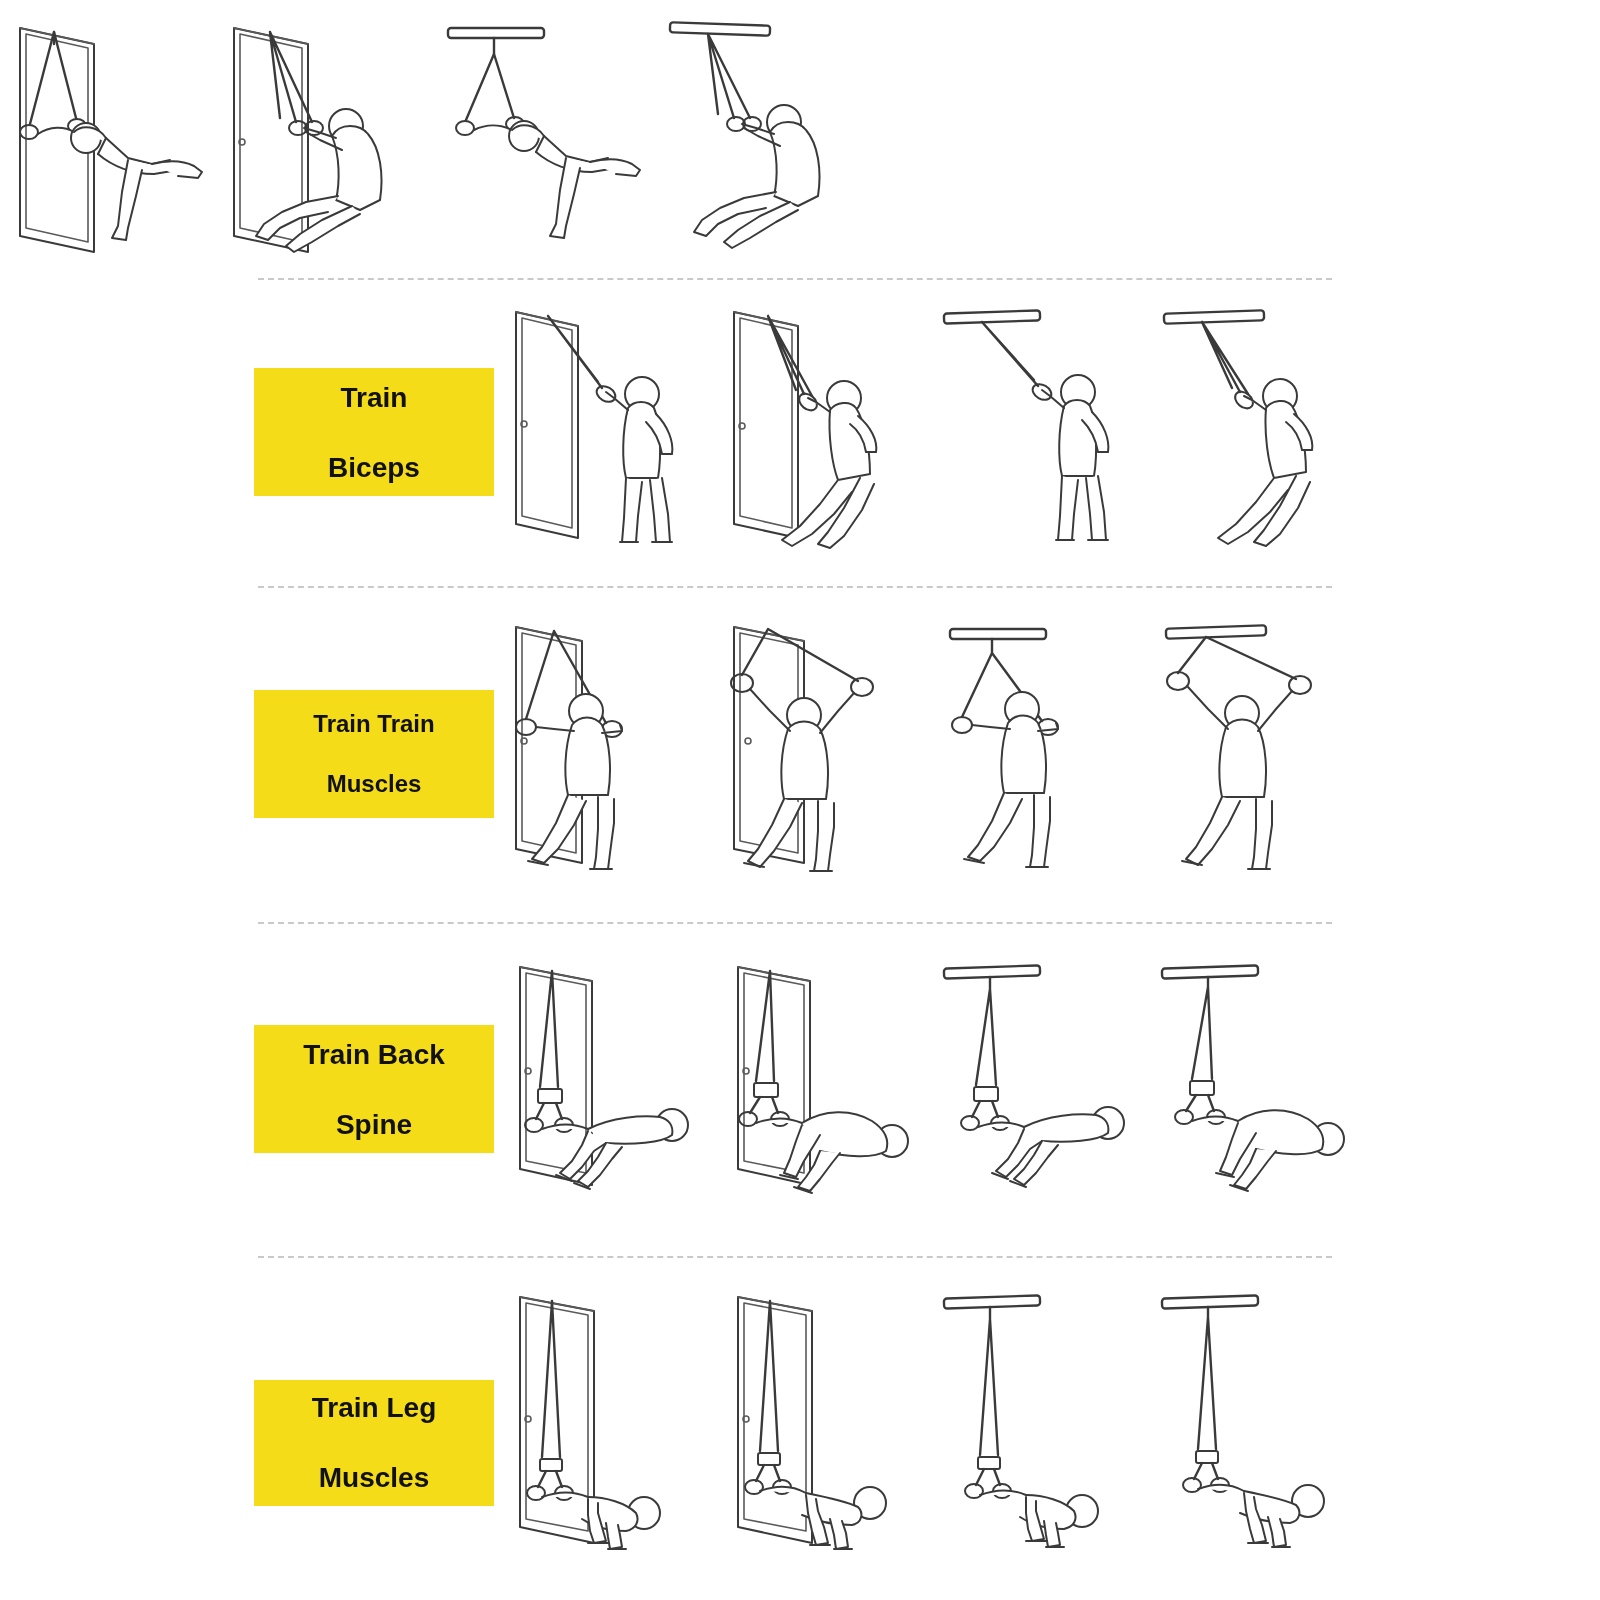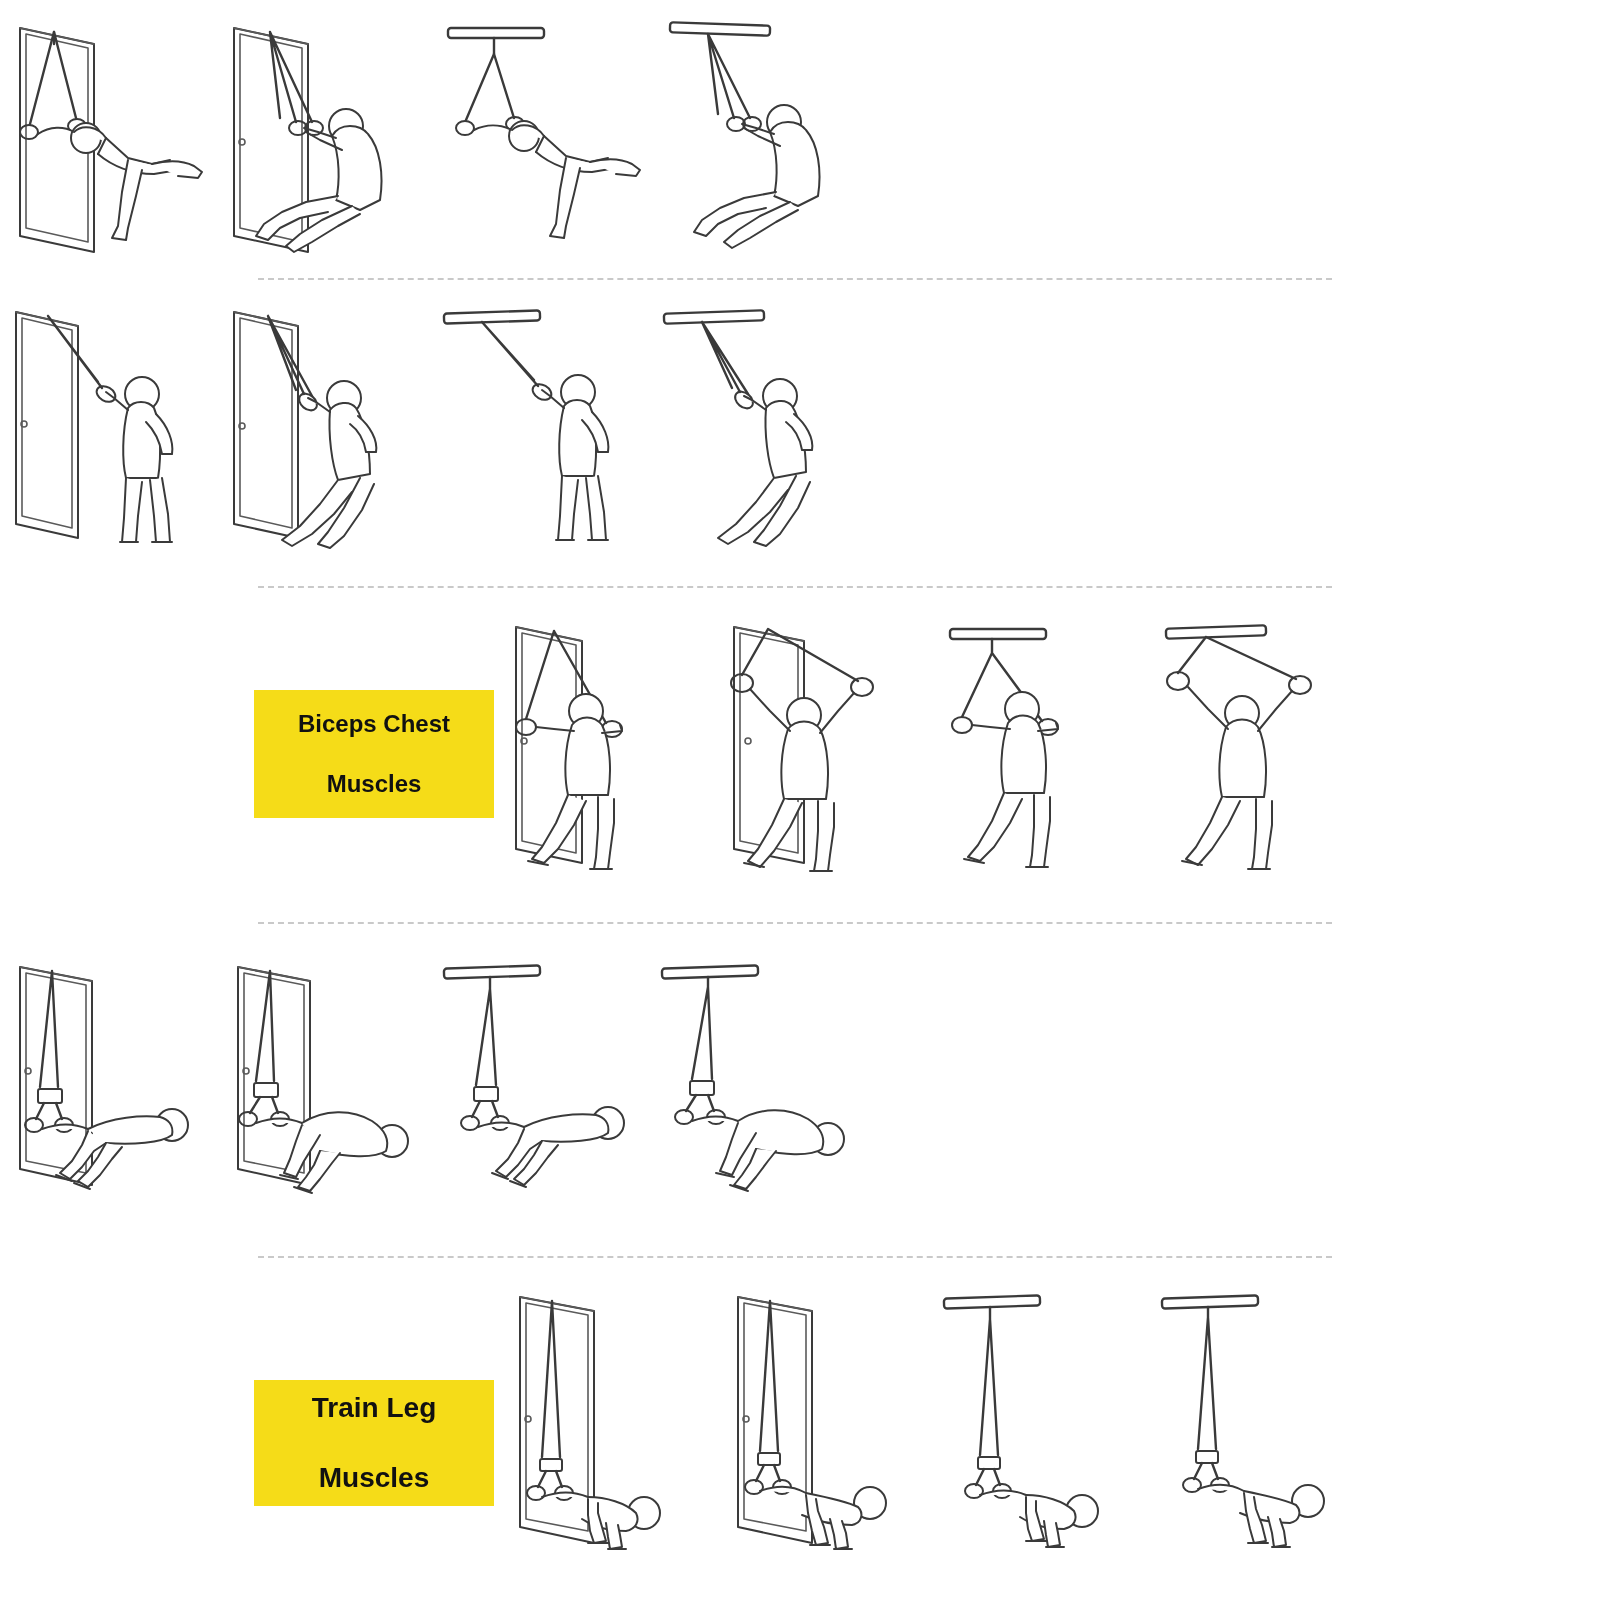--- a/index.html
+++ b/index.html
@@ -181,20 +181,28 @@
           <path class="body-fill" d="M120 178 L88 184 L64 194 L46 206 L38 218 L50 222 L62 210 L82 200 L110 194"></path>
           <path class="body-fill" d="M134 188 L104 202 L82 216 L68 228 L76 234 L94 224 L120 208 L142 196"></path>
         </svg>
       </div>
 
     </div>
     <div class="row-divider" style="bottom:-2px;"></div>
   </div>
 
   <div class="row" style="height:308px;">
+    <div class="label-cell">
+      <div class="label-box" style="width:240px;height:128px;font-size:28px;">
+        <span>
+          <span>Train</span><br>
+          <span>Biceps</span>
+        </span>
+      </div>
+    </div>
     <div class="figs">
 
       <div class="fig">
         <svg width="215" height="260" viewBox="0 0 215 260">
           <path class="ln" d="M14 10 L14 222 L76 236 L76 24 Z"></path>
           <path class="ln-thin" d="M14 10 L76 24"></path>
           <path class="ln-thin" d="M20 16 L20 214 L70 226 L70 28 Z"></path>
           <circle class="ln-thin" cx="22" cy="122" r="3"></circle>
           <path class="strap" d="M46 14 L96 80 M46 14 L100 86"></path>
           <ellipse class="ln" cx="104" cy="92" rx="10" ry="7" transform="rotate(30 104 92)"></ellipse>
@@ -255,21 +263,21 @@
       </div>
 
     </div>
     <div class="row-divider" style="bottom:-2px;"></div>
   </div>
 
   <div class="row" style="height:336px;">
     <div class="label-cell">
       <div class="label-box" style="width:240px;height:128px;font-size:24px;">
         <span>
-          <span>Biceps Chest</span><br>
+          <span>Train Train</span><br>
           <span>Muscles</span>
         </span>
       </div>
     </div>
     <div class="figs">
 
       <div class="fig">
         <svg width="215" height="270" viewBox="0 0 215 270">
           <path class="ln" d="M14 8 L14 230 L80 244 L80 22 Z"></path>
           <path class="ln-thin" d="M14 8 L80 22"></path>
@@ -337,20 +345,28 @@
           <path class="body-fill" d="M100 180 L100 210 L98 238 L96 250 L110 250 L112 234 L116 206 L116 182"></path>
           <path class="ln" d="M26 242 L46 246 M92 250 L114 250"></path>
         </svg>
       </div>
 
     </div>
     <div class="row-divider" style="bottom:-2px;"></div>
   </div>
 
   <div class="row" style="height:334px;">
+    <div class="label-cell">
+      <div class="label-box" style="width:240px;height:128px;font-size:28px;">
+        <span>
+          <span>Train Back</span><br>
+          <span>Spine</span>
+        </span>
+      </div>
+    </div>
     <div class="figs">
 
       <div class="fig">
         <svg width="215" height="260" viewBox="0 0 215 260">
           <path class="ln" d="M18 8 L18 210 L90 226 L90 22 Z"></path>
           <path class="ln-thin" d="M18 8 L90 22"></path>
           <path class="ln-thin" d="M24 14 L24 202 L84 214 L84 26 Z"></path>
           <circle class="ln-thin" cx="26" cy="112" r="3"></circle>
           <path class="strap" d="M50 12 L38 128 M50 12 L56 128"></path>
           <rect class="ln" x="36" y="130" width="24" height="14" rx="2"></rect>

